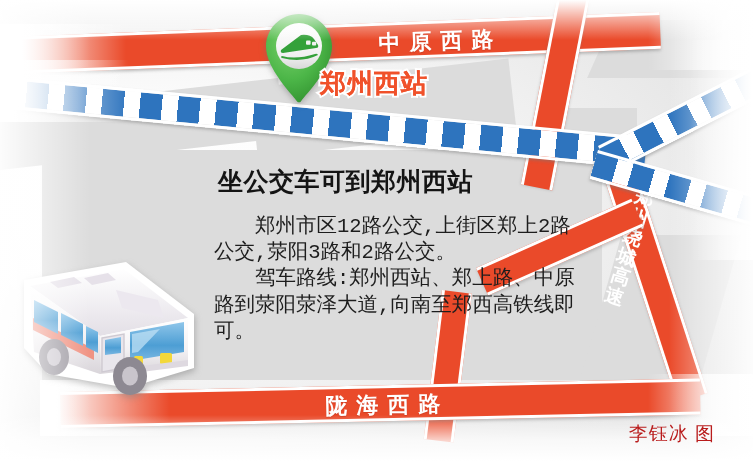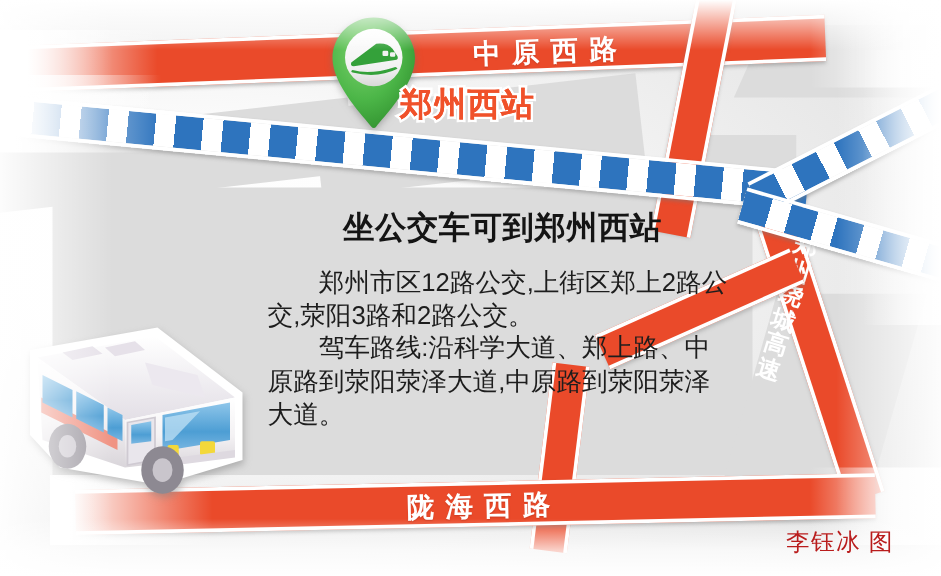--- a/index.html
+++ b/index.html
@@ -120,29 +120,29 @@
     left:214px;top:165px;
     width:372px;
     color:#1b1b1b;
   }
   #info-title{
     font-size:25px;
     font-weight:bold;
     letter-spacing:.5px;
     margin:0 0 16px 4px;
     color:#141414;
-    text-align:center;
   }
   .info-p{
     font-size:20.5px;
     line-height:1.28;
     margin:0;
     text-indent:2em;
     letter-spacing:0px;
     color:#1d1d1d;
+    font-family:Liberation Mono, monospace;
   }
 
   
   #bus{
     position:absolute;
     left:8px;top:256px;
     width:196px;height:148px;
     filter:drop-shadow(1px 3px 3px rgba(130,130,130,.5));
   }
 
@@ -234,21 +234,21 @@
       </g>
     </svg>
   </div>
 
   <div id="station-name">郑州西站</div>
   <div id="station-name-fill">郑州西站</div>
 
   <div id="info">
     <div id="info-title">坐公交车可到郑州西站</div>
     <p class="info-p">郑州市区12路公交,上街区郑上2路公交,荥阳3路和2路公交。</p>
-    <p class="info-p">驾车路线:沿科学大道、郑上路、中原路到荥阳荥泽大道,中原路到荥阳荥泽大道。</p>
+    <p class="info-p">驾车路线:郑州西站、郑上路、中原路到荥阳荥泽大道,向南至郑西高铁线即可。</p>
   </div>
 
   <div id="bus">
     <svg viewBox="0 0 196 148" width="196" height="148">
       <defs>
         <linearGradient id="bodyG" x1="0" y1="0" x2="0" y2="1">
           <stop offset="0%" stop-color="#ffffff"></stop>
           <stop offset="55%" stop-color="#f4f2f4"></stop>
           <stop offset="100%" stop-color="#d9d5da"></stop>
         </linearGradient>

